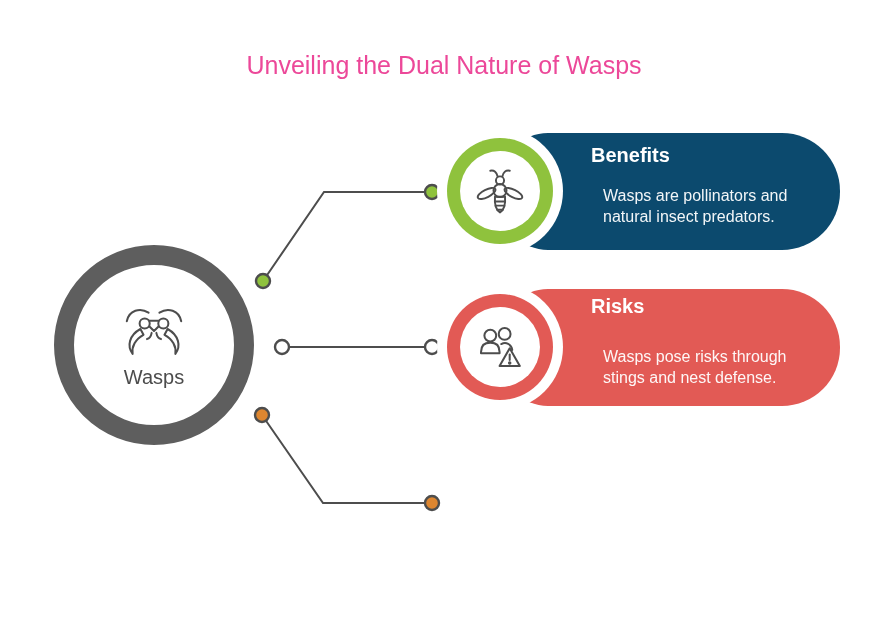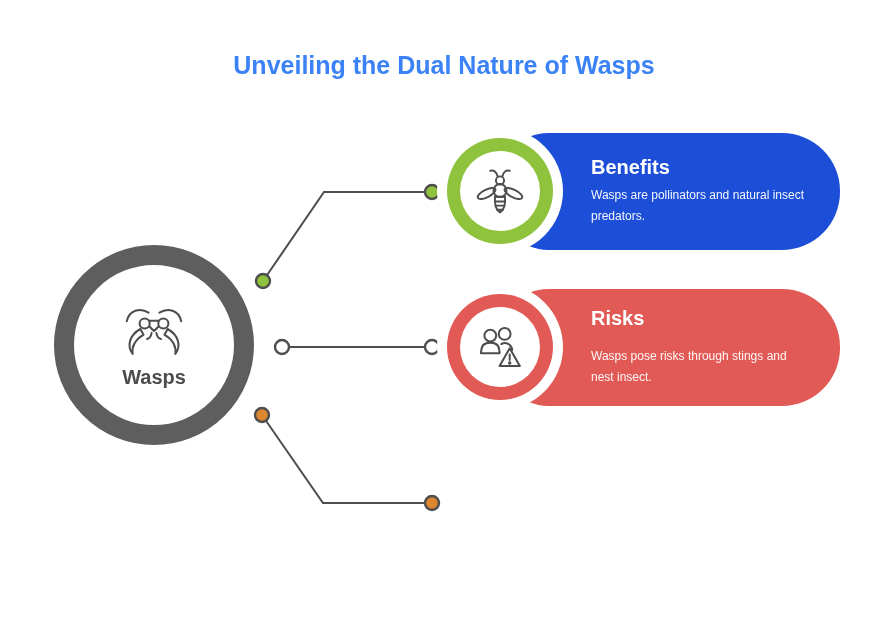--- a/index.html
+++ b/index.html
@@ -2,42 +2,42 @@
 <html><head>
 <meta charset="utf-8">
 <style>
   html,body{margin:0;padding:0;background:#fff;}
   .canvas{
     position:relative;width:888px;height:636px;background:#ffffff;overflow:hidden;
     font-family:"Liberation Sans",sans-serif;
   }
   .page-title{
     position:absolute;left:0;right:0;top:51px;margin:0;
-    text-align:center;font-size:25px;font-weight:bold;color:#3b82f6;
+    text-align:center;font-size:25px;font-weight:normal;color:#ec4899;
   }
   
   .connectors{position:absolute;left:0;top:0;z-index:1;pointer-events:none;}
   
   .center-circle{
     position:absolute;left:54px;top:245px;width:200px;height:200px;box-sizing:border-box;
     border:20px solid #5e5e5e;border-radius:50%;background:#fff;z-index:2;
     display:flex;flex-direction:column;align-items:center;justify-content:center;gap:9px;
   }
   .center-icon svg{display:block;}
-  .center-label{font-size:20px;font-weight:bold;color:#4c4c4c;}
+  .center-label{font-size:20px;font-weight:normal;color:#4c4c4c;}
   
   .card{position:absolute;left:447px;width:393px;height:117px;z-index:2;}
   .card-body{
     position:absolute;left:53px;top:0;right:0;height:100%;box-sizing:border-box;
     border-radius:48px 58px 58px 48px;color:#fff;
     display:flex;flex-direction:column;justify-content:center;
     padding:0 34px 0 91px;
   }
   .card-title{margin:0 0 7px 0;font-size:20px;font-weight:bold;line-height:1.1;color:#fff;}
-  .card-desc{margin:0;font-size:12px;line-height:21px;color:rgba(255,255,255,.95);max-width:215px;}
+  .card-desc{margin:12px;font-size:16px;line-height:21px;color:rgba(255,255,255,.95);max-width:215px;}
   .badge{
     position:absolute;left:0;top:5px;width:106px;height:106px;border-radius:50%;
     box-shadow:0 0 0 10px #fff;display:flex;align-items:center;justify-content:center;z-index:3;
   }
   .badge-inner{
     width:80px;height:80px;border-radius:50%;background:#fff;
     display:flex;align-items:center;justify-content:center;
   }
   .badge-inner svg{display:block;}
   .card-top{top:133px;}
@@ -79,21 +79,21 @@
         <path d="M42 41 C41 46 38.5 48.5 36 49"></path>
         <path d="M48 41 C49 46 51.5 48.5 54 49"></path>
         <path d="M27.5 36 C13 44 10 58 17.5 68 C16 59 21 49 31.5 43.5 Z"></path>
         <path d="M62.5 36 C77 44 80 58 72.5 68 C74 59 69 49 58.5 43.5 Z"></path>
       </svg>
     </span>
     <span class="center-label">Wasps</span>
   </div>
 
   <section class="card card-top">
-    <div class="card-body" style="background: #1d4ed8;">
+    <div class="card-body" style="background: #0c4a6e;">
       <h2 class="card-title">Benefits</h2>
       <p class="card-desc">Wasps are pollinators and natural insect predators.</p>
     </div>
     <div class="badge" style="background: rgb(143, 194, 61);">
       <div class="badge-inner">
         <svg width="52" height="52" viewBox="0 0 64 64" fill="none" stroke="#4d4d4d" stroke-width="2.4" stroke-linecap="round" stroke-linejoin="round">
           <path d="M29 14 C28 9 25 6 20 7"></path>
           <path d="M35 14 C36 9 39 6 44 7"></path>
           <circle cx="32" cy="19" r="5"></circle>
           <circle cx="32" cy="31.5" r="8"></circle>
@@ -104,21 +104,21 @@
           <path d="M26.6 50 L37.4 50"></path>
           <path d="M28.6 55 L35.4 55"></path>
         </svg>
       </div>
     </div>
   </section>
 
   <section class="card card-mid">
     <div class="card-body" style="background: rgb(226, 90, 85); gap: 10px;">
       <h2 class="card-title">Risks</h2>
-      <p class="card-desc">Wasps pose risks through stings and nest insect.</p>
+      <p class="card-desc">Wasps pose risks through stings and nest defense.</p>
     </div>
     <div class="badge" style="background: rgb(226, 90, 85);">
       <div class="badge-inner">
         <svg width="54" height="54" viewBox="0 0 64 64" fill="none" stroke="#4d4d4d" stroke-width="2.4" stroke-linecap="round" stroke-linejoin="round">
           <circle cx="20.5" cy="18.5" r="7"></circle>
           <circle cx="37.5" cy="16.5" r="7"></circle>
           <path d="M9.5 39.5 V38 C9.5 30 14 26.8 20.5 26.8 C27 26.8 31.5 30 31.5 38 V39.5 Z"></path>
           <path d="M33.5 28.5 C39 25.5 45.5 28.5 46.5 35.5"></path>
           <path d="M43.5 33.5 L55.5 54.5 L31.5 54.5 Z"></path>
           <path d="M43.5 41 V47.5"></path>

